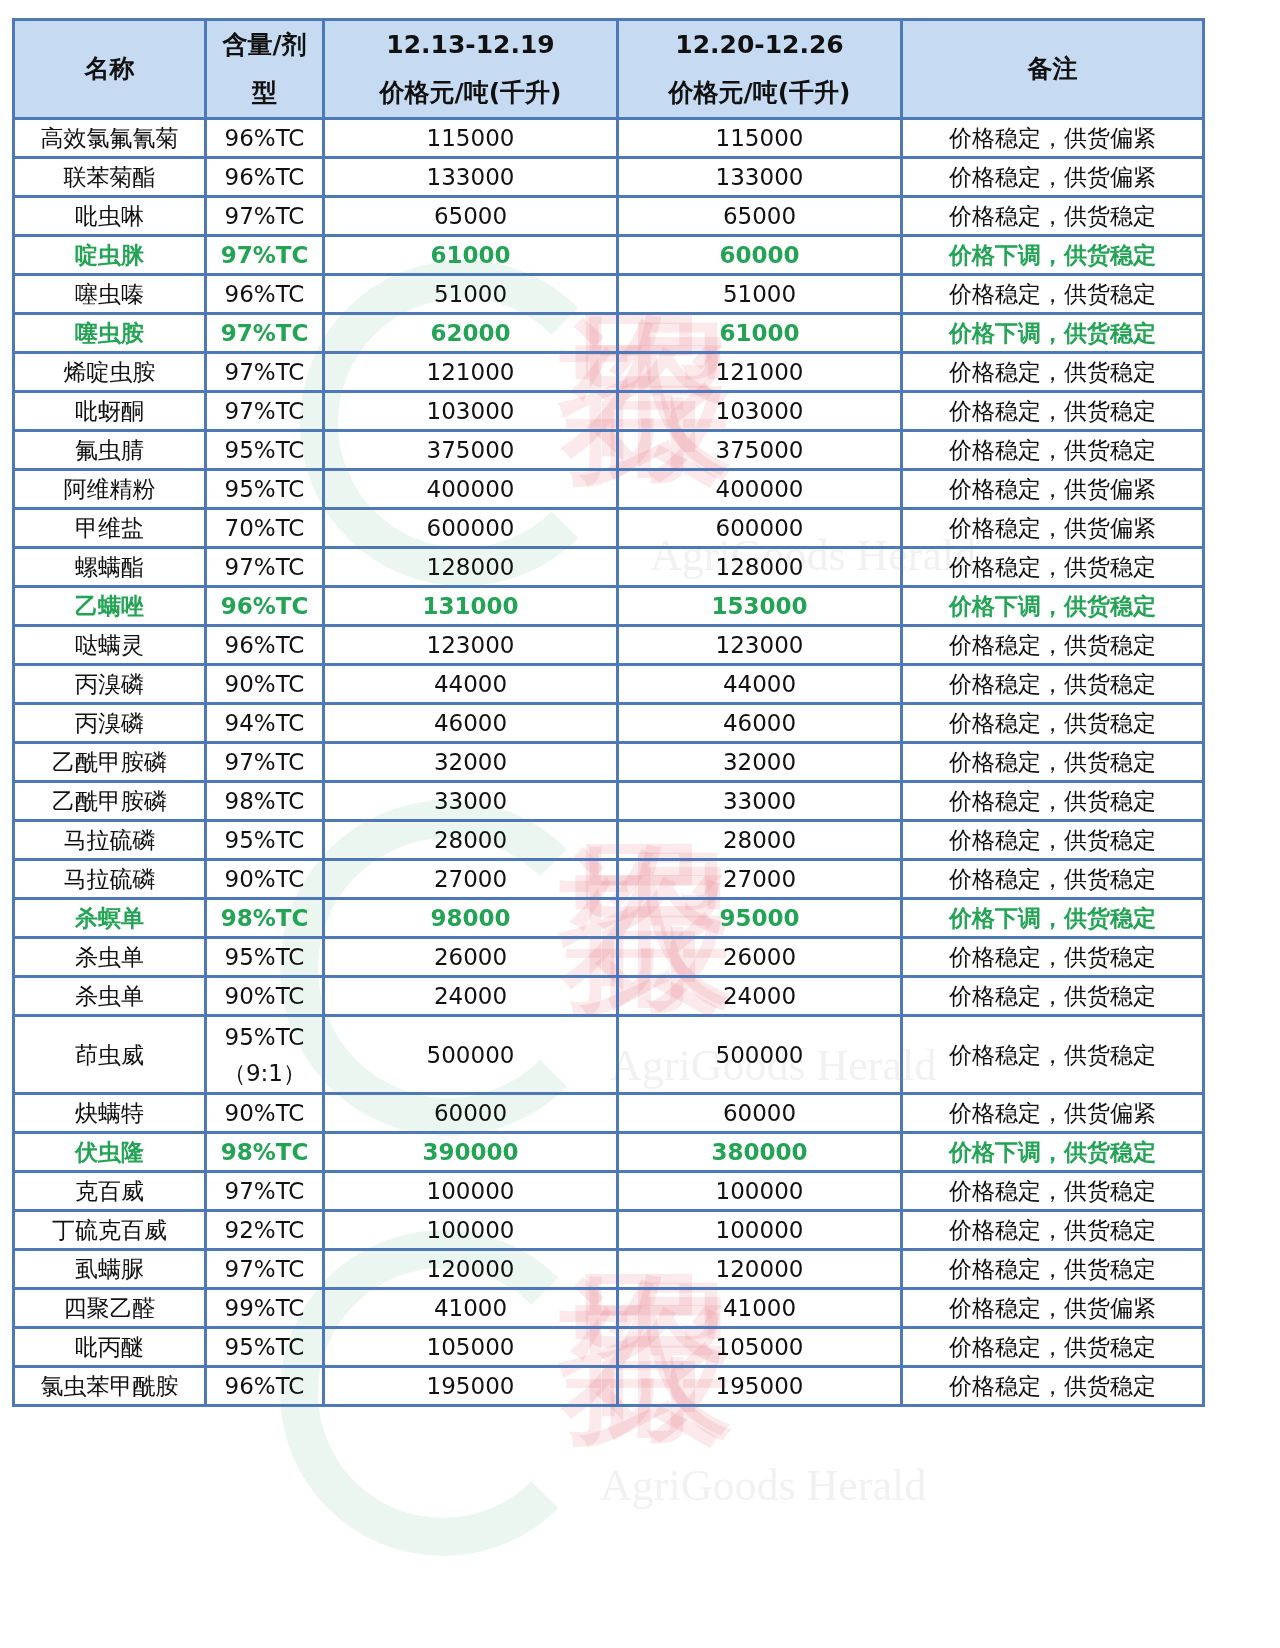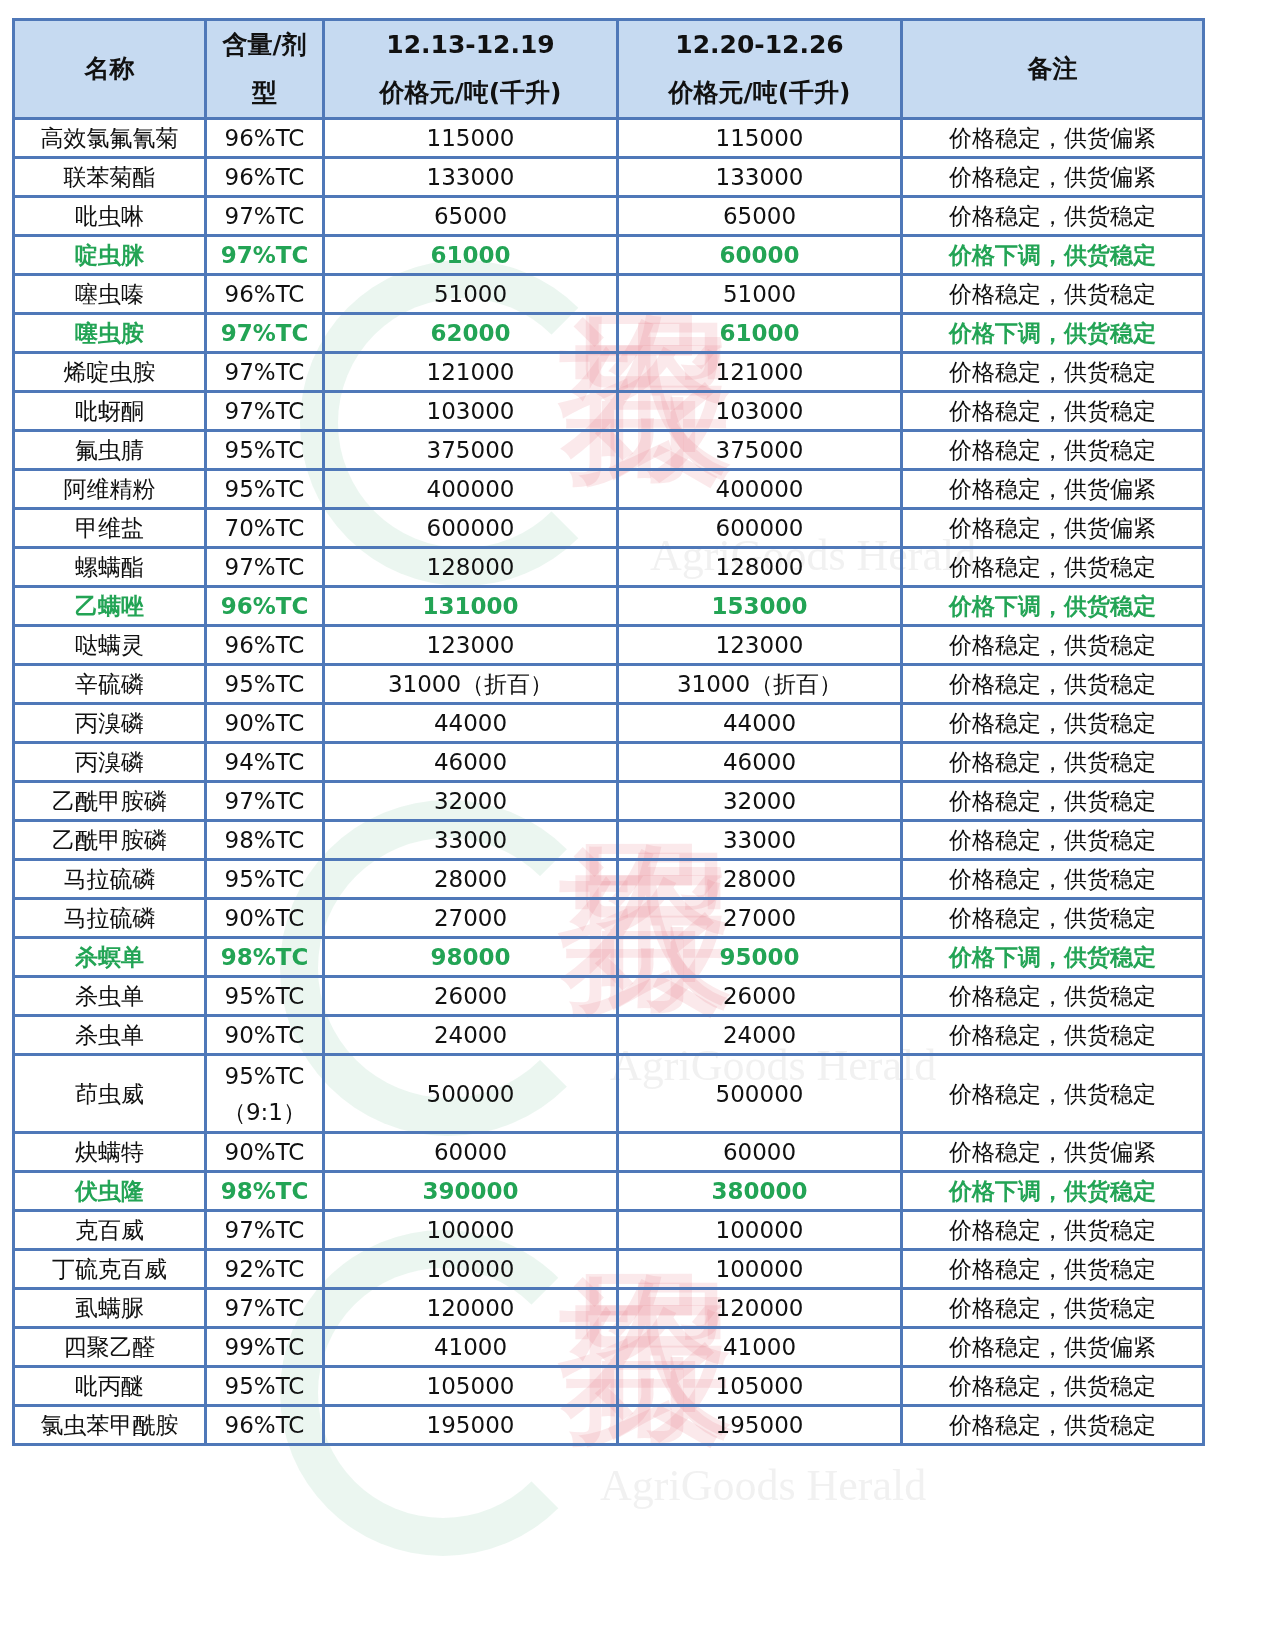--- a/index.html
+++ b/index.html
@@ -140,27 +140,20 @@
         <td>价格下调，供货稳定</td>
       </tr>
       <tr>
         <td>哒螨灵</td>
         <td>96%TC</td>
         <td>123000</td>
         <td>123000</td>
         <td>价格稳定，供货稳定</td>
       </tr>
       <tr>
-        <td>辛硫磷</td>
-        <td>95%TC</td>
-        <td>31000（折百）</td>
-        <td>31000（折百）</td>
-        <td>价格稳定，供货稳定</td>
-      </tr>
-      <tr>
         <td>丙溴磷</td>
         <td>90%TC</td>
         <td>44000</td>
         <td>44000</td>
         <td>价格稳定，供货稳定</td>
       </tr>
       <tr>
         <td>丙溴磷</td>
         <td>94%TC</td>
         <td>46000</td>

